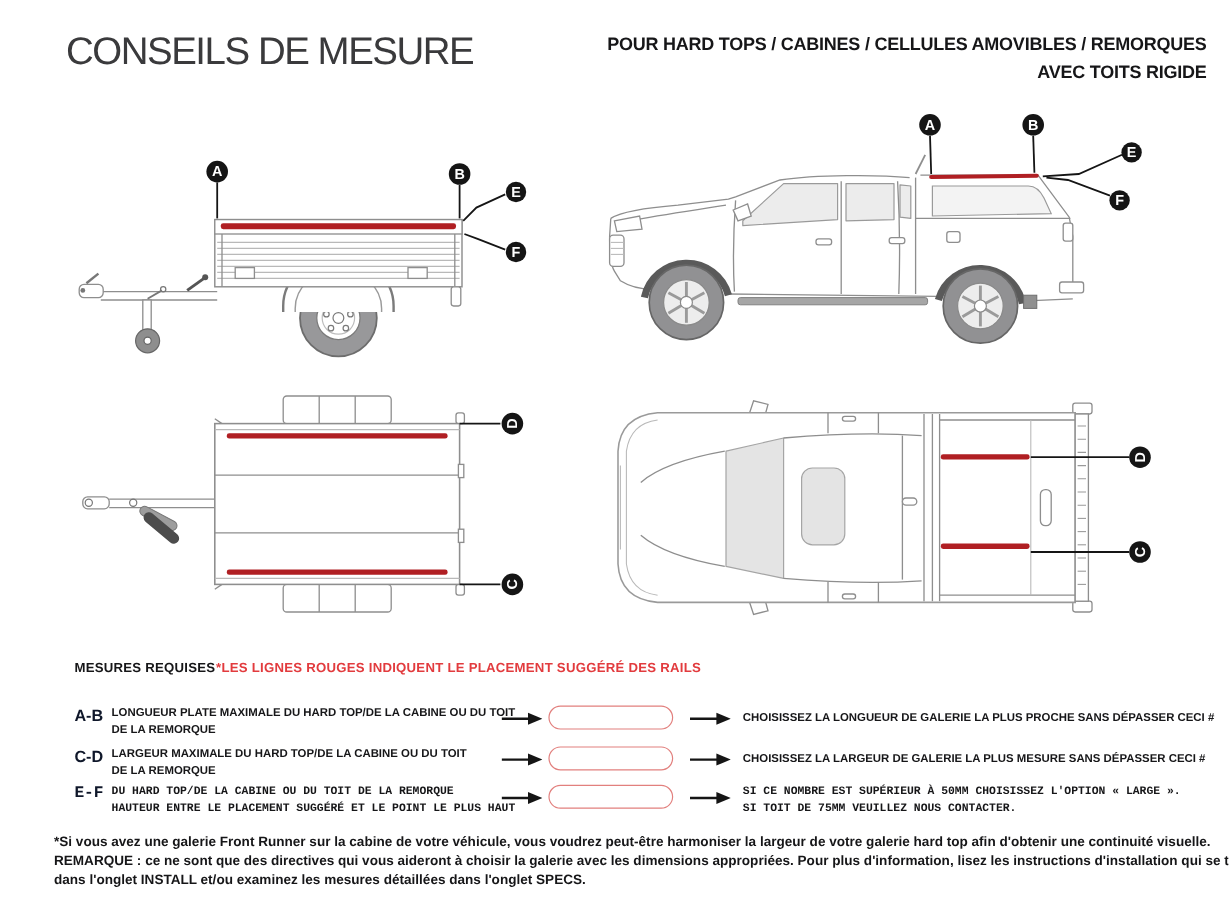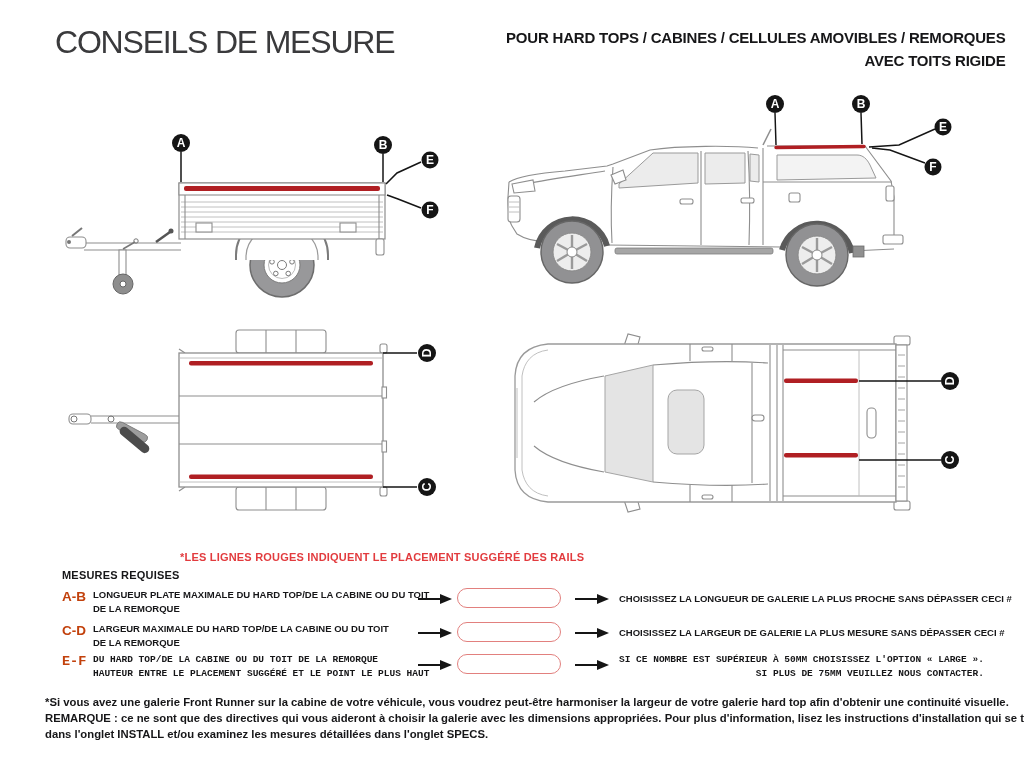--- a/index.html
+++ b/index.html
@@ -1,25 +1,25 @@
 <!DOCTYPE html>
 <html><head>
 <meta charset="utf-8">
 <style>
   html,body{margin:0;padding:0;background:#fff;}
   #canvas{position:relative;width:1024px;height:768px;background:#fff;overflow:hidden;
           font-family:"Liberation Sans",sans-serif;color:#1c1c1e;}
   .abs{position:absolute;}
   .title{font-size:32px;font-weight:400;letter-spacing:-1.2px;color:#3a3a3c;white-space:nowrap;}
   .subtitle{font-size:15px;font-weight:700;line-height:1.5;letter-spacing:-0.2px;color:#161618;white-space:nowrap;text-align:right;}
-  .m-heading{font-size:11px;font-weight:700;letter-spacing:.2px;color:#161618;white-space:nowrap;margin-top:18px;}
+  .m-heading{font-size:11px;font-weight:700;letter-spacing:.2px;color:#161618;white-space:nowrap;}
   .m-note{font-size:11px;font-weight:700;letter-spacing:.2px;color:#e23b3e;white-space:nowrap;}
-  .row-key{font-size:13.5px;font-weight:700;color:#c2410c;white-space:nowrap;}
+  .row-key{font-size:13.5px;font-weight:700;color:#0f172a;white-space:nowrap;}
   .row-desc{font-size:9.5px;font-weight:700;line-height:1.45;color:#161618;white-space:nowrap;}
-  .row-result{font-size:9.5px;font-weight:700;line-height:1.45;color:#161618;white-space:nowrap;text-align:right;}
+  .row-result{font-size:9.5px;font-weight:700;line-height:1.45;color:#161618;white-space:nowrap;}
   .pill{width:104px;height:20px;border:1.6px solid #e2807e;border-radius:12px;background:#fff;box-sizing:border-box;}
   .footnote{font-size:11.3px;font-weight:700;line-height:1.43;color:#161618;white-space:nowrap;}
   svg{display:block;}
   svg text.mk{font-family:"Liberation Sans",sans-serif;font-weight:700;font-size:12px;fill:#fff;text-anchor:middle;}
   .ln{stroke:#8e8e8e;stroke-width:1.1;fill:none;}
   .lnw{stroke:#8e8e8e;stroke-width:1.1;fill:#fff;}
   .thin{stroke:#b9b9b9;stroke-width:.9;fill:none;}
   .glass{fill:#ececec;stroke:#9a9a9a;stroke-width:1;stroke-linejoin:round;}
   .lead{stroke:#151515;stroke-width:1.5;fill:none;}
   .mkc{fill:#151515;}
@@ -370,21 +370,21 @@
       <line x1="0" y1="6" x2="23" y2="6" stroke="#151515" stroke-width="2"></line>
         <polygon points="22,1 34,6 22,11" fill="#151515"></polygon>
     </svg>
     <div class="abs pill" style="left:457px;top:3px;"></div>
     <svg class="abs" style="left:575px;top:8px;" width="34" height="12" viewBox="0 0 34 12">
       <line x1="0" y1="6" x2="23" y2="6" stroke="#151515" stroke-width="2"></line>
         <polygon points="22,1 34,6 22,11" fill="#151515"></polygon>
     </svg>
     <div class="abs row-result" style="left:619px;top:2px;">
       <div>SI CE NOMBRE EST SUPÉRIEUR À 50MM CHOISISSEZ L'OPTION « LARGE ».</div>
-      <div>SI PLUS DE 75MM VEUILLEZ NOUS CONTACTER.</div>
+      <div>SI TOIT DE 75MM VEUILLEZ NOUS CONTACTER.</div>
     </div>
   </div>
 
   <div class="abs footnote" style="left:45px;top:694px;">
     <div>*Si vous avez une galerie Front Runner sur la cabine de votre véhicule, vous voudrez peut-être harmoniser la largeur de votre galerie hard top afin d'obtenir une continuité visuelle.</div>
     <div>REMARQUE : ce ne sont que des directives qui vous aideront à choisir la galerie avec les dimensions appropriées. Pour plus d'information, lisez les instructions d'installation qui se trouvent</div>
     <div>dans l'onglet INSTALL et/ou examinez les mesures détaillées dans l'onglet SPECS.</div>
   </div>
 
 </div>

